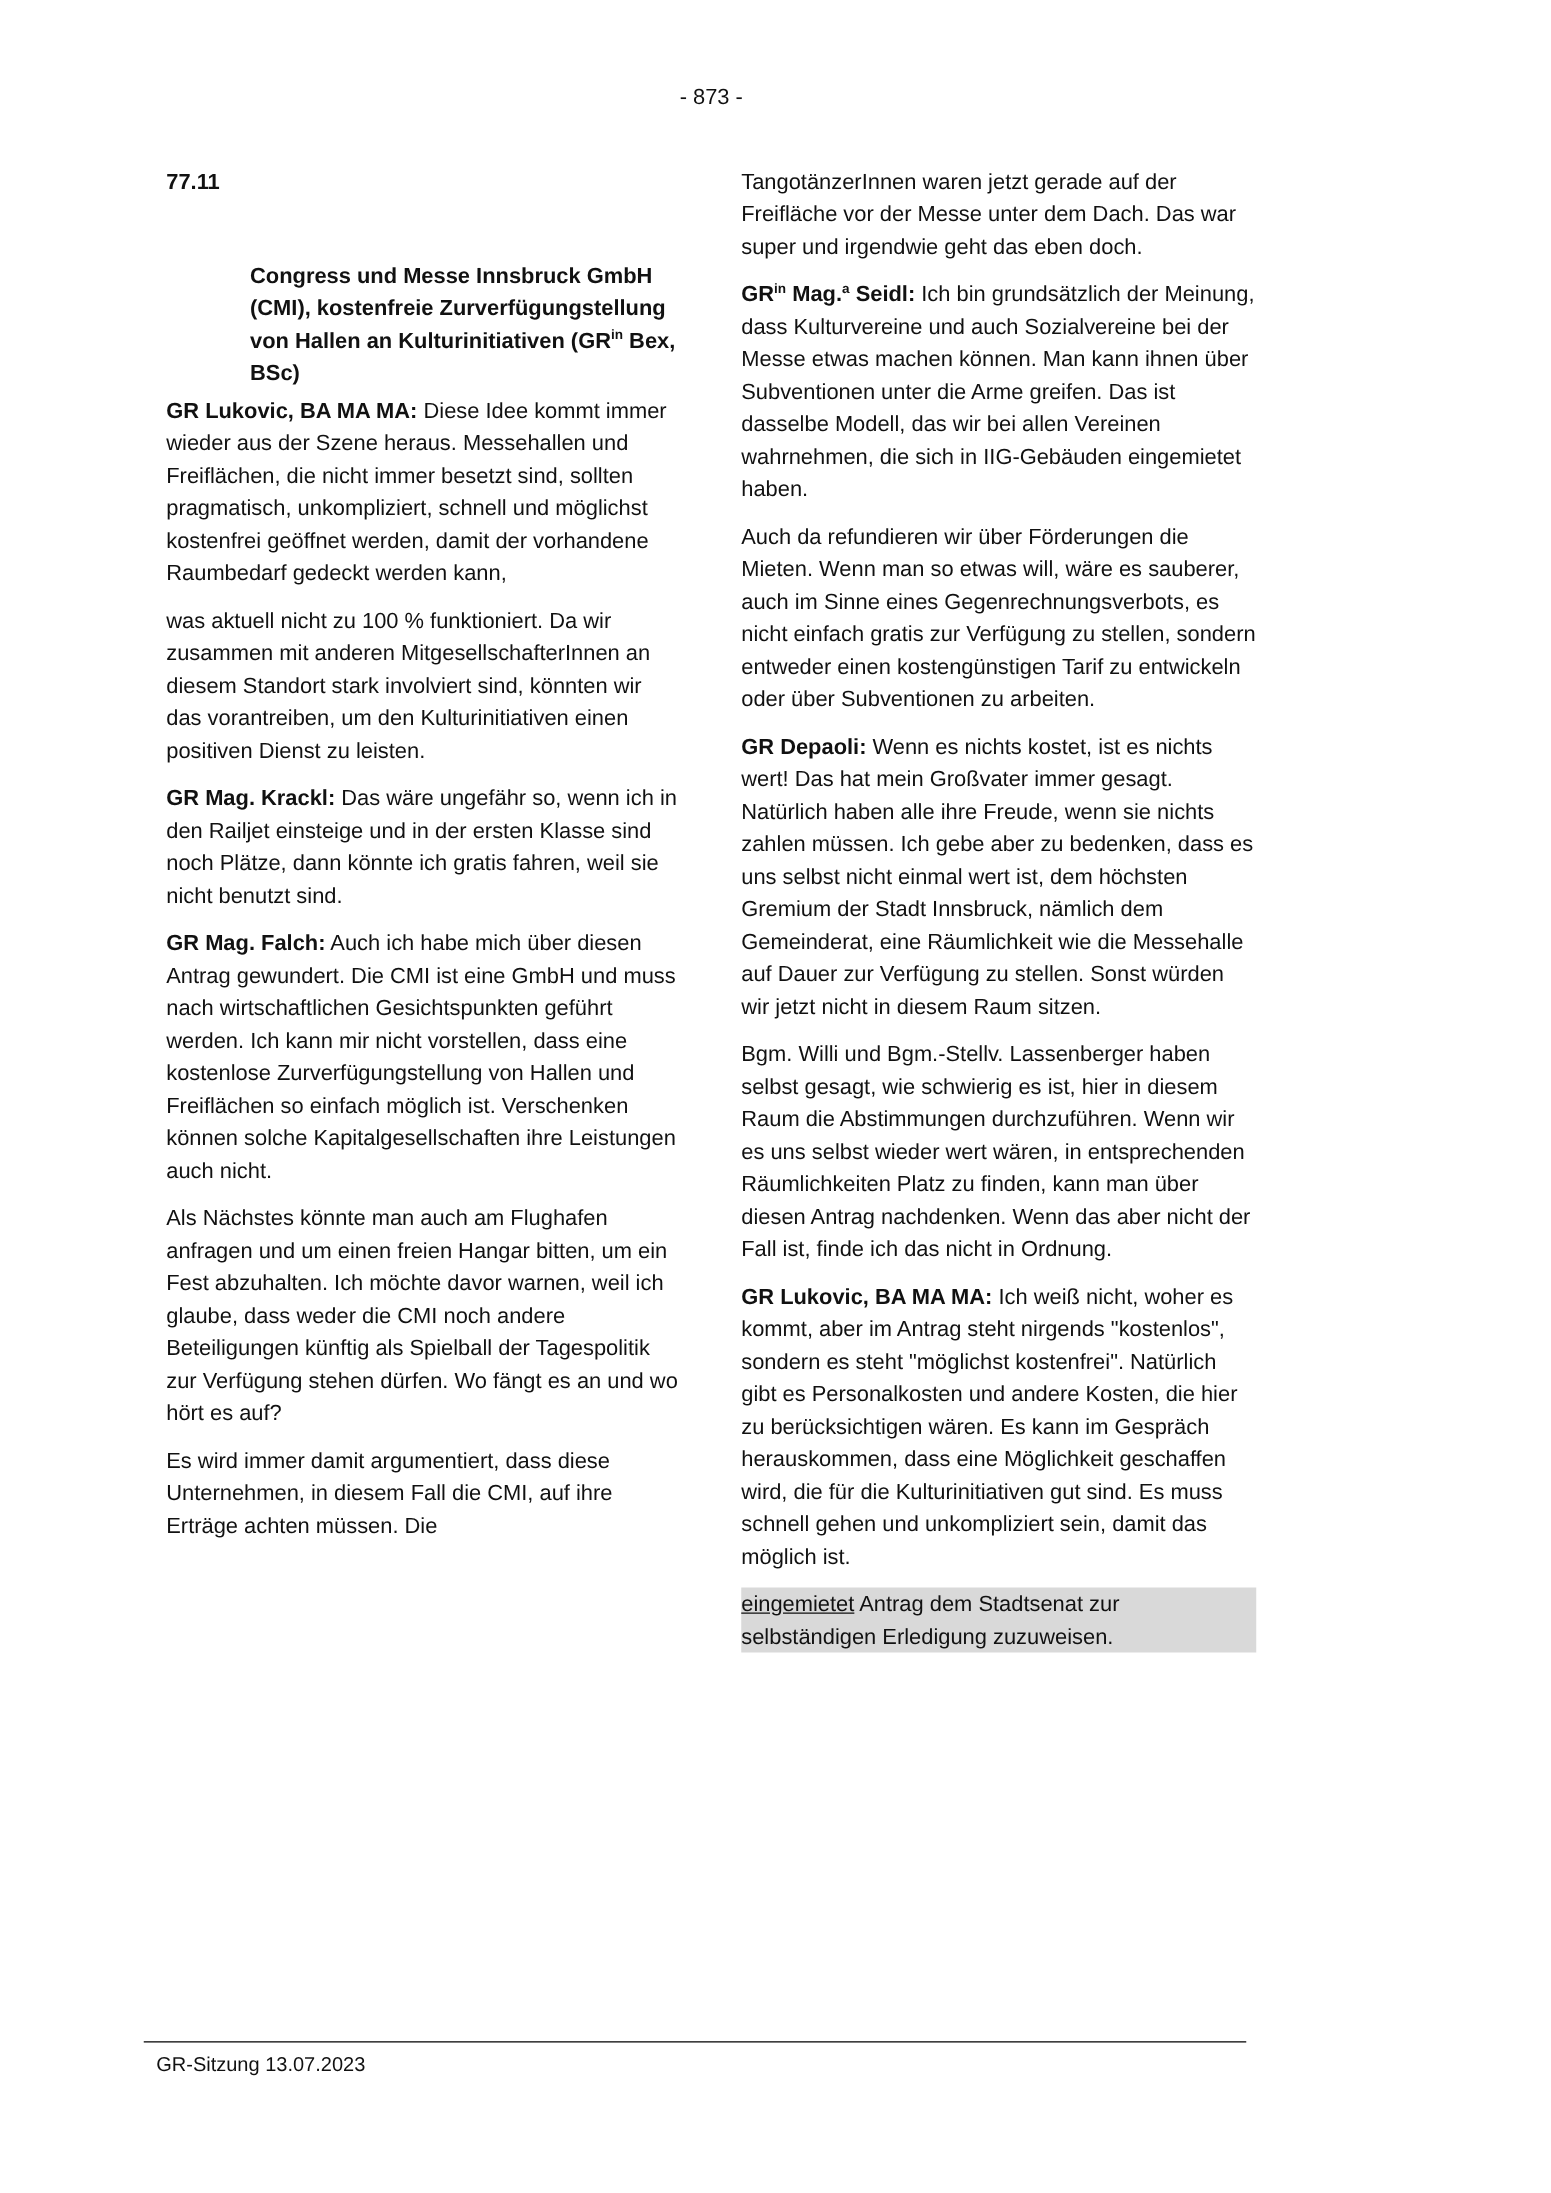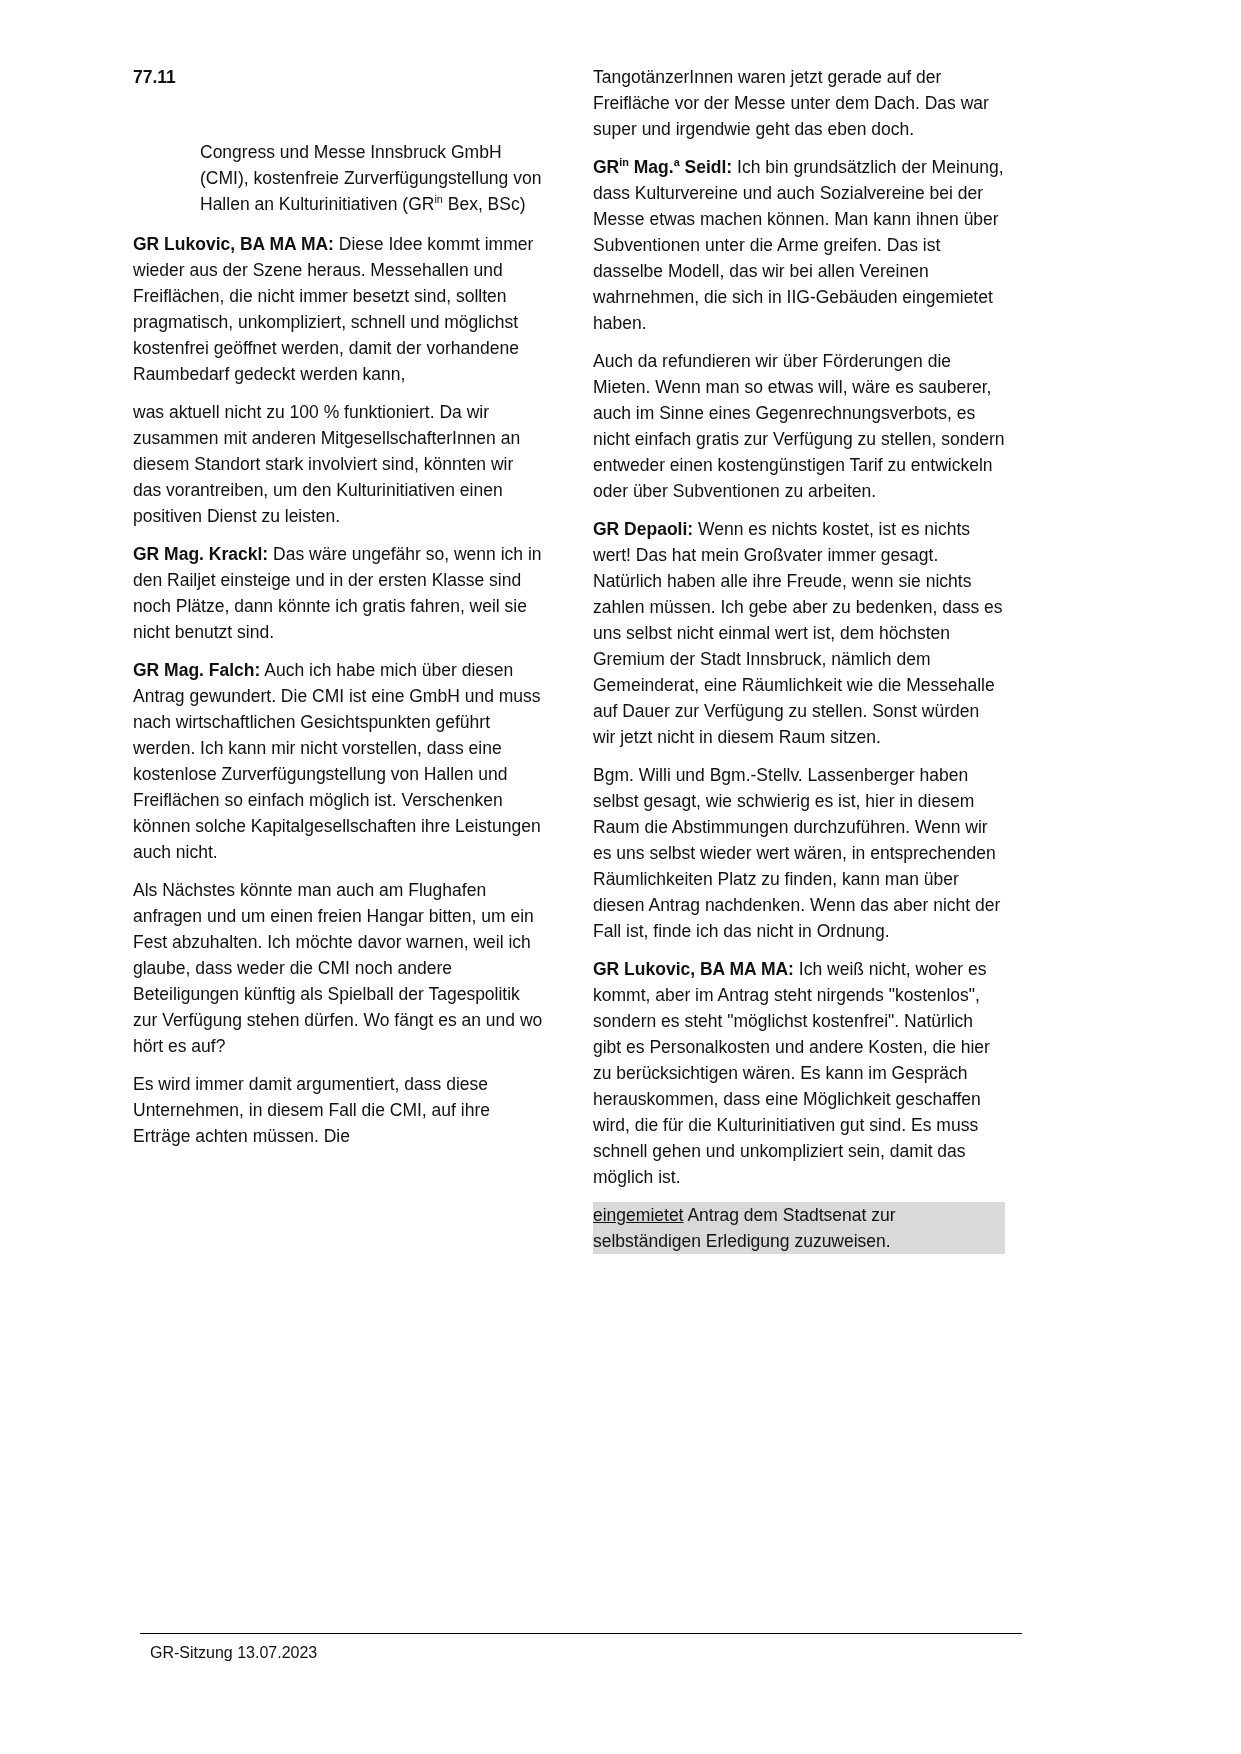--- a/index.html
+++ b/index.html
@@ -49,55 +49,56 @@
   .section-number {
     width: 67px;
     flex: 0 0 67px;
   }
   .section-reference {
     flex: 1;
   }
   .section-title {
     margin-left: 67px;
     margin-top: 8px;
-    margin-bottom: 14px;
-    font-weight: normal;
+    margin-bottom: 4px;
+    font-weight: bold;
   }
   p.para {
     margin: 0 0 12px 0;
   }
   .b { font-weight: bold; margin-top: 36px; }
   .u { text-decoration: underline; }
   sup {
     font-size: 0.62em;
     line-height: 0;
   }
   p.highlight {
     background: var(--highlight, #d9d9d9);
   }
   .footer {
     position: absolute;
-    left: 140px;
+    left: 115px;
     top: 1633px;
     width: 882px;
     border-top: 1.5px solid #000;
     padding-top: 9px;
     font-size: 16px;
     line-height: 20px;
   }
   .footer-text {
     padding-left: 10px;
   }
 </style>
 </head>
 <body style="--background: #ffffff; --text: #111111; --highlight: #d9d9d9;">
 
 <div class="page">
   <div class="content">
 
+    <div class="page-number">- 873 -</div>
 
     <div class="cols">
 
       <div class="col">
         <div class="section-head">
           <span class="section-number">77.11</span>
         </div>
         <div class="section-title"><span>Congress und Messe Innsbruck GmbH (CMI), kostenfreie Zurverfügungstellung von Hallen an Kulturinitiativen (GR</span><sup>in</sup><span> Bex, BSc)</span></div>
         <div>
             <p class="para"><span class="b">GR Lukovic, BA MA MA:</span><span> Diese Idee kommt immer wieder aus der Szene heraus. Messehallen und Freiflächen, die nicht immer besetzt sind, sollten pragmatisch, unkompliziert, schnell und möglichst kostenfrei geöffnet werden, damit der vorhandene Raumbedarf gedeckt werden kann,</span></p>

